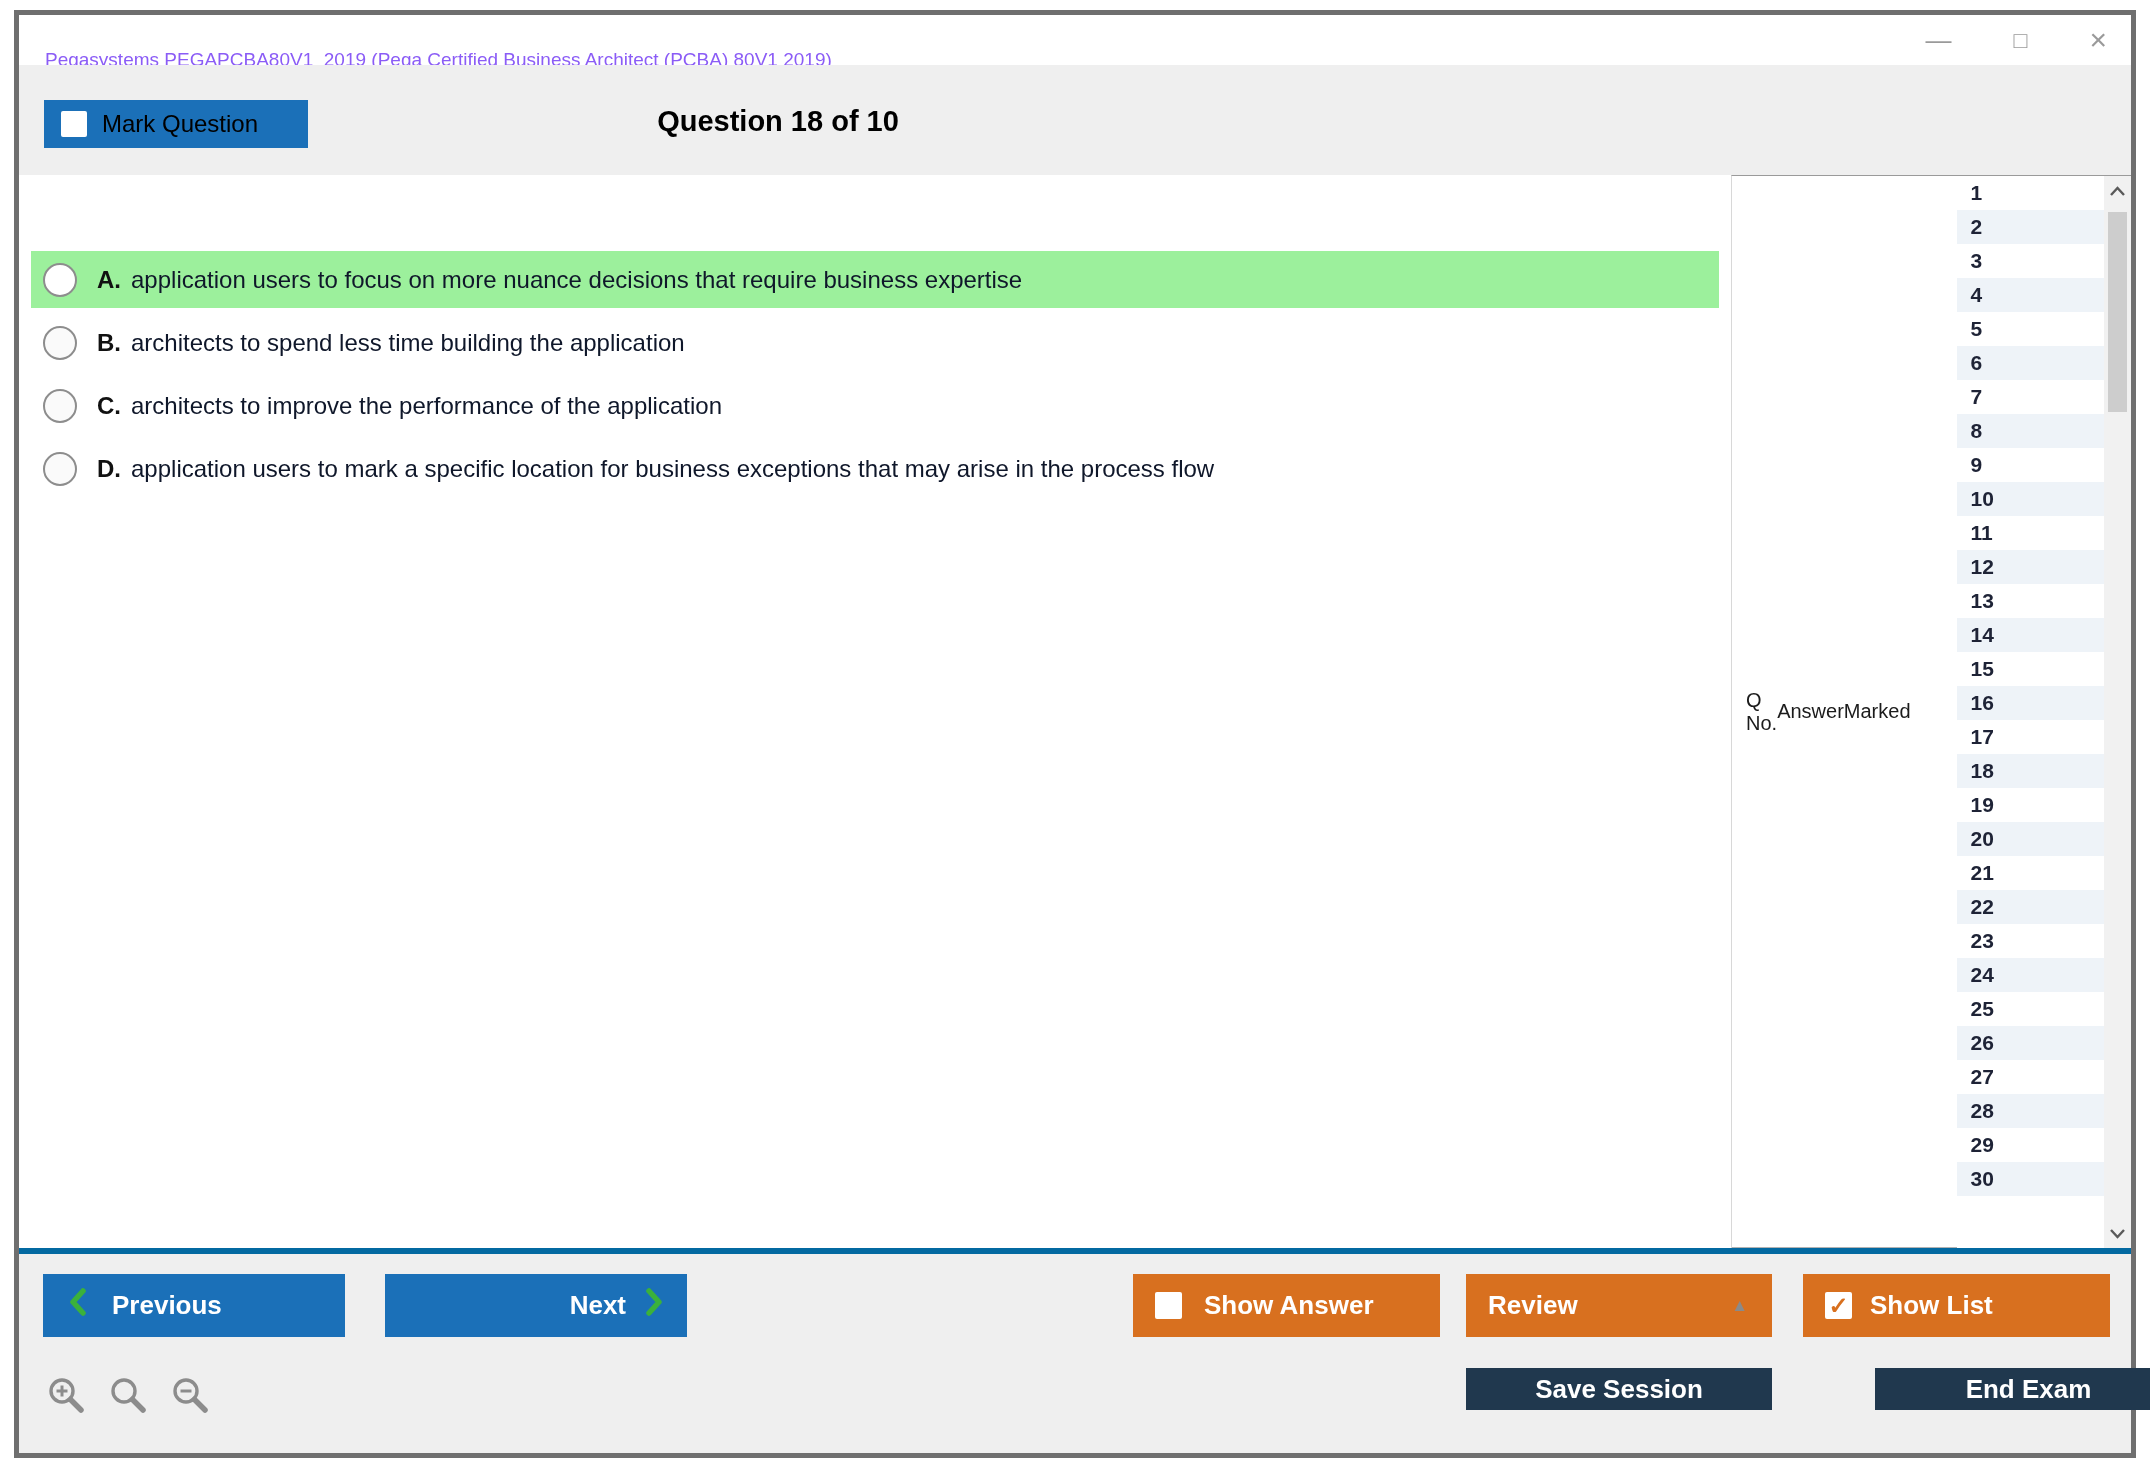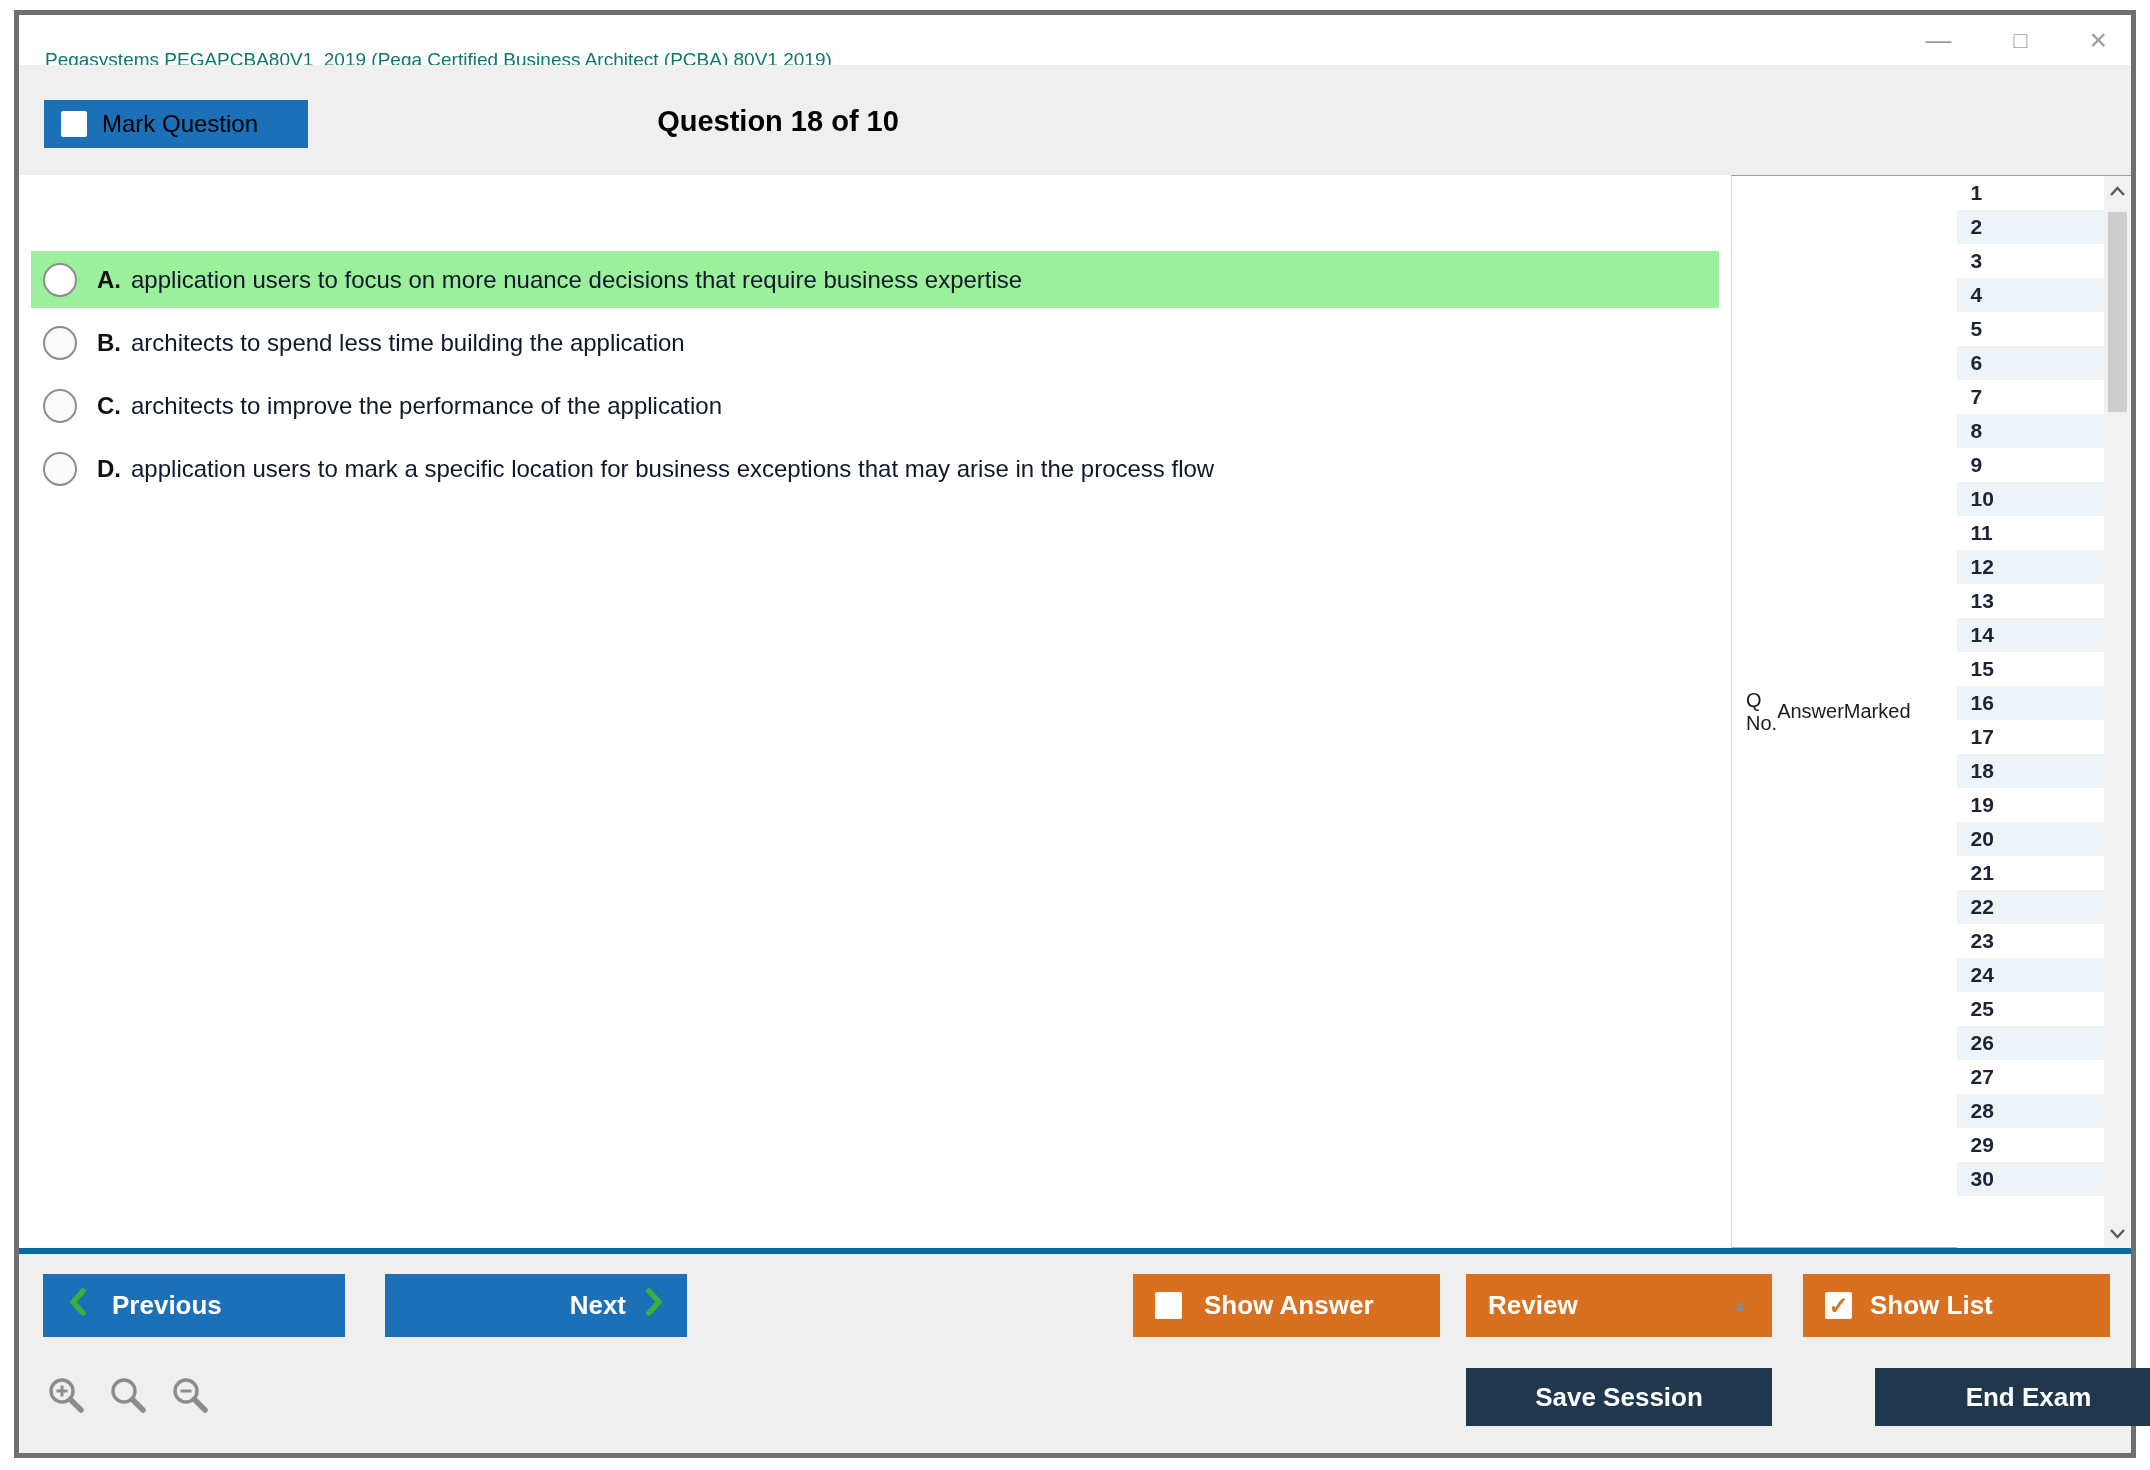--- a/index.html
+++ b/index.html
@@ -5,21 +5,21 @@
   html,body{margin:0;padding:0;width:2150px;height:1470px;background:#ffffff;
     font-family:"Liberation Sans",sans-serif;overflow:hidden;}
   *{box-sizing:border-box;}
 
   .window{position:absolute;left:14px;top:10px;width:2122px;height:1448px;
     border:5px solid #6f6f6f;background:#fff;display:flex;flex-direction:column;}
 
   
   .titlebar{height:50px;flex:0 0 50px;background:#fff;display:flex;align-items:center;
     padding:0 24px 0 26px;}
-  .title-text{font-size:19px;color:#0f766e;margin-top:40px;}
+  .title-text{font-size:19px;color:#8b5cf6;margin-top:40px;}
   .win-controls{margin-left:auto;display:flex;align-items:center;gap:62px;color:#9a9a9a;}
   .win-btn{font-size:26px;line-height:26px;cursor:default;}
   .win-btn.max{font-size:23px;}
   .win-btn.close{font-size:30px;}
 
   
   .headerband{height:110px;flex:0 0 110px;background:#efefef;position:relative;
     display:flex;align-items:center;}
   .mark-btn{margin-left:25px;margin-top:8px;width:264px;height:48px;background:#1b70b8;
     display:flex;align-items:center;gap:15px;padding-left:17px;border:none;}
@@ -60,21 +60,21 @@
   .sb-arrow{height:30px;width:27px;display:flex;align-items:center;justify-content:center;}
   .sb-thumb{width:19px;height:200px;background:#cdcdcd;margin-top:6px;}
   .sb-spacer{flex:1;}
 
   
   .toolbar{flex:0 0 205px;background:#efefef;position:relative;border-top:6px solid #0369a1;text-decoration:underline;}
   .btn{position:absolute;display:flex;align-items:center;color:#fff;font-weight:700;
     font-size:26px;border:none;}
   .btn.blue{background:#1b70b8;height:63px;top:20px;}
   .btn.orange{background:#d8701f;height:63px;top:20px;}
-  .btn.navy{background:#20384e;height:58px;top:114px;justify-content:center;}
+  .btn.navy{background:#20384e;height:42px;top:114px;justify-content:center;}
   .btn-prev{left:24px;width:302px;padding-left:26px;gap:26px;}
   .btn-next{left:366px;width:302px;justify-content:flex-end;padding-right:24px;gap:20px;}
   .btn-show-answer{left:1114px;width:307px;padding-left:22px;gap:22px;}
   .btn-review{left:1447px;width:306px;padding-left:22px;}
   .btn-show-list{left:1784px;width:307px;padding-left:22px;gap:18px;}
   .btn-save{left:1447px;width:306px;}
   .btn-end{left:1856px;width:307px;}
   .cb{width:27px;height:27px;background:#fff;border-radius:2px;display:flex;
     align-items:center;justify-content:center;}
   .cb .check{color:#d8701f;font-size:24px;font-weight:700;line-height:1;}

